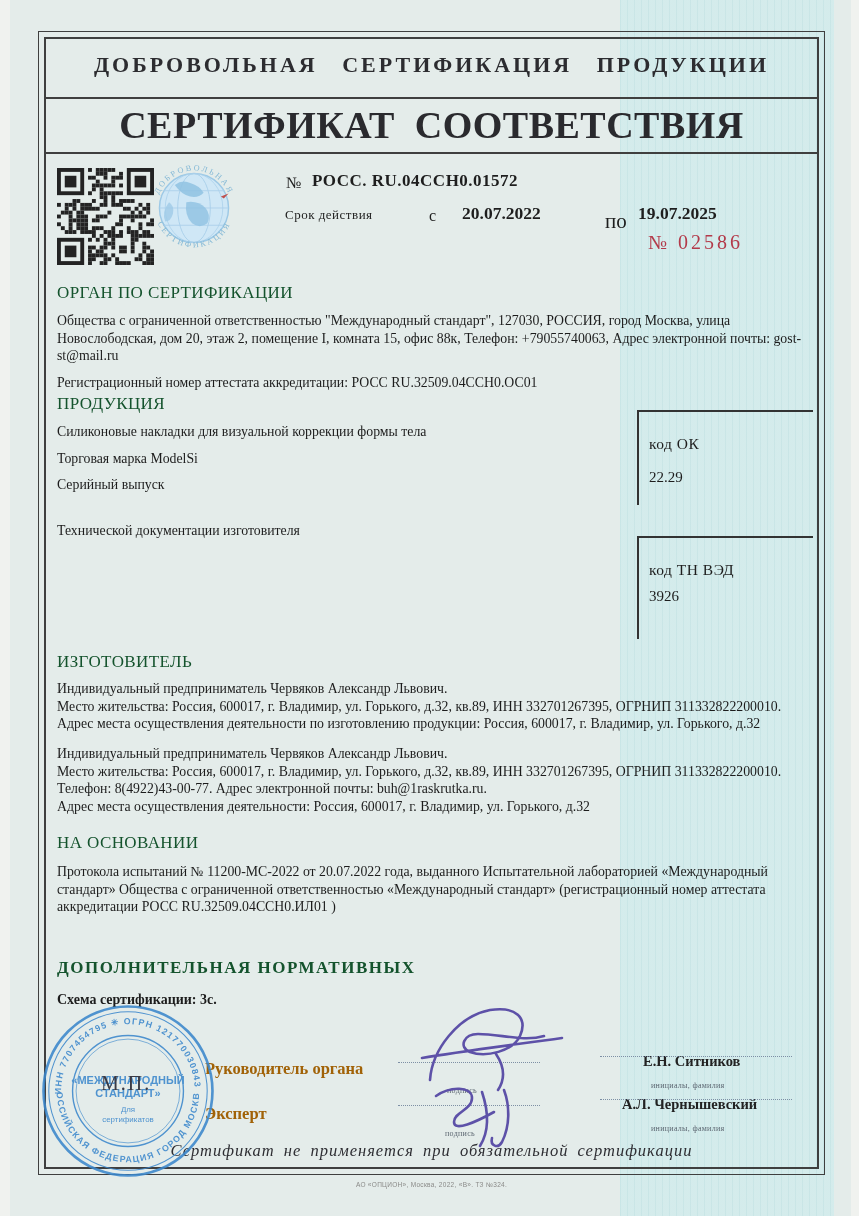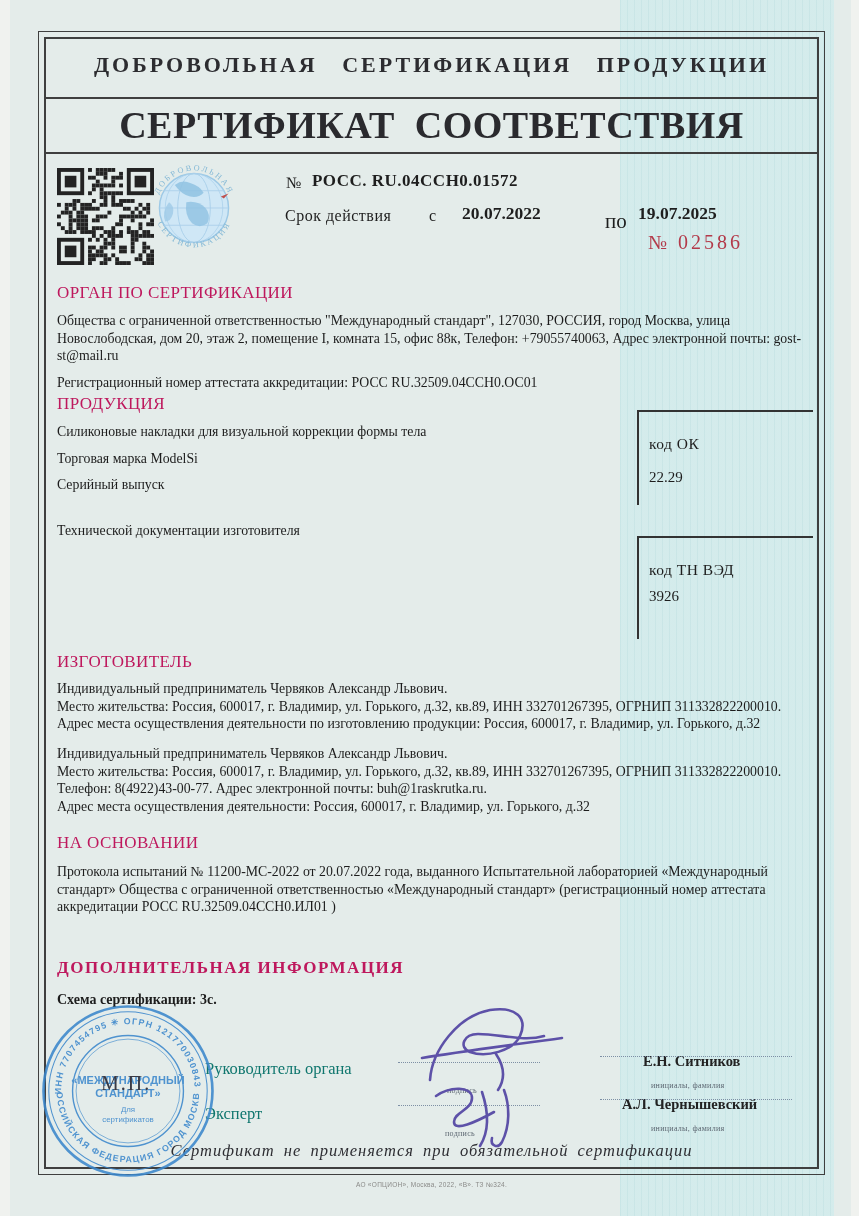--- a/index.html
+++ b/index.html
@@ -11,27 +11,27 @@
     background:repeating-linear-gradient(90deg, rgba(140,215,222,.30) 0 1px, rgba(190,235,238,.42) 1px 7px); }
   .frame-outer { position:absolute; left:38px; top:31px; width:787px; height:1144px; border:1.5px solid #3f3f3f; }
   .frame-inner { position:absolute; left:44px; top:37px; width:775px; height:1132px; border:2px solid #3f3f3f; }
   .hline { position:absolute; background:#3f3f3f; }
   .header-band { position:absolute; left:46px; top:52px; width:771px; text-align:center;
     font-size:22px; font-weight:bold; letter-spacing:3px; word-spacing:16px; color:#2c2c30; }
   .doc-title { position:absolute; left:46px; top:103px; width:771px; text-align:center;
     font-size:38px; font-weight:bold; letter-spacing:.5px; word-spacing:10px; color:#2a2a2e; }
   .num-label { position:absolute; left:286px; top:174px; font-size:16px; }
   .num-value { position:absolute; left:312px; top:171px; font-size:17px; font-weight:bold; letter-spacing:.5px; }
-  .validity-label { position:absolute; left:285px; top:207px; font-size:16px; letter-spacing:.5px; }
+  .validity-label { position:absolute; left:285px; top:207px; font-size:13px; letter-spacing:.5px; }
   .validity-from-label { position:absolute; left:429px; top:207px; font-size:16px; }
   .validity-from { position:absolute; left:462px; top:203px; font-size:17.5px; font-weight:bold; }
   .validity-to-label { position:absolute; left:605px; top:209px; font-size:21px; }
   .validity-to { position:absolute; left:638px; top:203px; font-size:17.5px; font-weight:bold; }
   .blank-number { position:absolute; left:648px; top:231px; font-size:20px; letter-spacing:3px; color:#b33a4a; }
-  .section-heading { font-size:17px; letter-spacing:.4px; color:#be185d; }
+  .section-heading { font-size:17px; letter-spacing:.4px; color:#14532d; }
   .body-text { font-size:13.8px; line-height:17.5px; color:#1c1c1c; }
   .sec { position:absolute; left:57px; }
   .organ-sec { top:283px; width:748px; }
   .organ-sec .body-text { margin-top:9px; }
   .prod-sec { top:394px; width:560px; }
   .prod-sec .body-text { margin-top:9px; }
   .conf-sec { top:511px; width:575px; }
   .conf-sec .body-text { margin-top:11px; }
   .manu-sec { top:652px; width:755px; }
   .manu-sec .body-text { margin-top:8px; }
@@ -43,21 +43,21 @@
   .add-sec .section-heading { letter-spacing:1.5px; font-weight:bold; }
   .add-sec .body-text { margin-top:13px; font-weight:bold; font-size:14px; }
   .code-box { position:absolute; left:637px; width:176px; border-top:2px solid #333; border-left:2px solid #333; padding:23px 0 0 10px; }
   .code-ok-box { top:410px; height:95px; }
   .code-tnved-box { top:536px; height:103px; }
   .code-label { font-size:15.5px; letter-spacing:.5px; }
   .code-value { font-size:15px; margin-top:16px; }
   .code-tnved-box .code-value { margin-top:9px; }
   .qr-wrap { position:absolute; left:57px; top:168px; width:97px; height:97px; }
   .globe-wrap { position:absolute; left:146px; top:160px; width:96px; height:96px; }
-  .sig-label { position:absolute; left:205px; font-size:16.5px; font-weight:normal; color:#0f766e; }
+  .sig-label { position:absolute; left:205px; font-size:16.5px; font-weight:bold; color:#a16207; }
   .dotline { position:absolute; border-bottom:1.6px dotted #7d8fa5; }
   .sig-caption { position:absolute; font-size:8px; color:#5b6570; letter-spacing:.3px; }
   .sig-name { position:absolute; font-size:14.5px; font-weight:bold; color:#222; }
   .mp-mark { position:absolute; left:101px; top:1072px; font-size:20px; letter-spacing:2px; color:#3a3a44; z-index:3; }
   .stamp-wrap { position:absolute; left:40px; top:1003px; width:176px; height:176px; z-index:2; opacity:.88; }
   .sig-ink { position:absolute; z-index:4; }
   .footer-note { position:absolute; left:46px; top:1141px; width:771px; text-align:center;
     font-style:italic; font-size:16.5px; letter-spacing:1px; word-spacing:4px; color:#2e2e33; }
   .print-info { position:absolute; left:46px; top:1181px; width:771px; text-align:center;
     font-family:"Liberation Sans","DejaVu Sans",sans-serif; font-size:6.5px; color:#8a8a88; letter-spacing:.3px; }
@@ -369,21 +369,21 @@
     <div class="body-text" style="margin-top:0">Телефон: 8(4922)43-00-77. Адрес электронной почты: buh@1raskrutka.ru.</div>
     <div class="body-text" style="margin-top:0">Адрес места осуществления деятельности: Россия, 600017, г. Владимир, ул. Горького, д.32</div>
   </div>
 
   <div class="sec basis-sec">
     <div class="section-heading">НА ОСНОВАНИИ</div>
     <div class="body-text">Протокола испытаний № 11200-МС-2022 от 20.07.2022 года, выданного Испытательной лабораторией «Международный стандарт» Общества с ограниченной ответственностью «Международный стандарт»   (регистрационный номер аттестата аккредитации РОСС RU.32509.04ССН0.ИЛ01 )</div>
   </div>
 
   <div class="sec add-sec">
-    <div class="section-heading">ДОПОЛНИТЕЛЬНАЯ ИНФОРМАЦИЯ</div>
+    <div class="section-heading">ДОПОЛНИТЕЛЬНАЯ НОРМАТИВНЫХ</div>
     <div class="body-text">Схема сертификации: 3с.</div>
   </div>
 
   <div class="stamp-wrap">
     <svg viewBox="0 0 200 200" width="176" height="176" xmlns="http://www.w3.org/2000/svg">
       <defs>
         <path id="st-top" d="M 24 100 A 76 76 0 1 1 176 100"></path>
         <path id="st-bot" d="M 19 100 A 81 81 0 1 0 181 100"></path>
       </defs>
       <g stroke="#3b87cc" fill="none">

